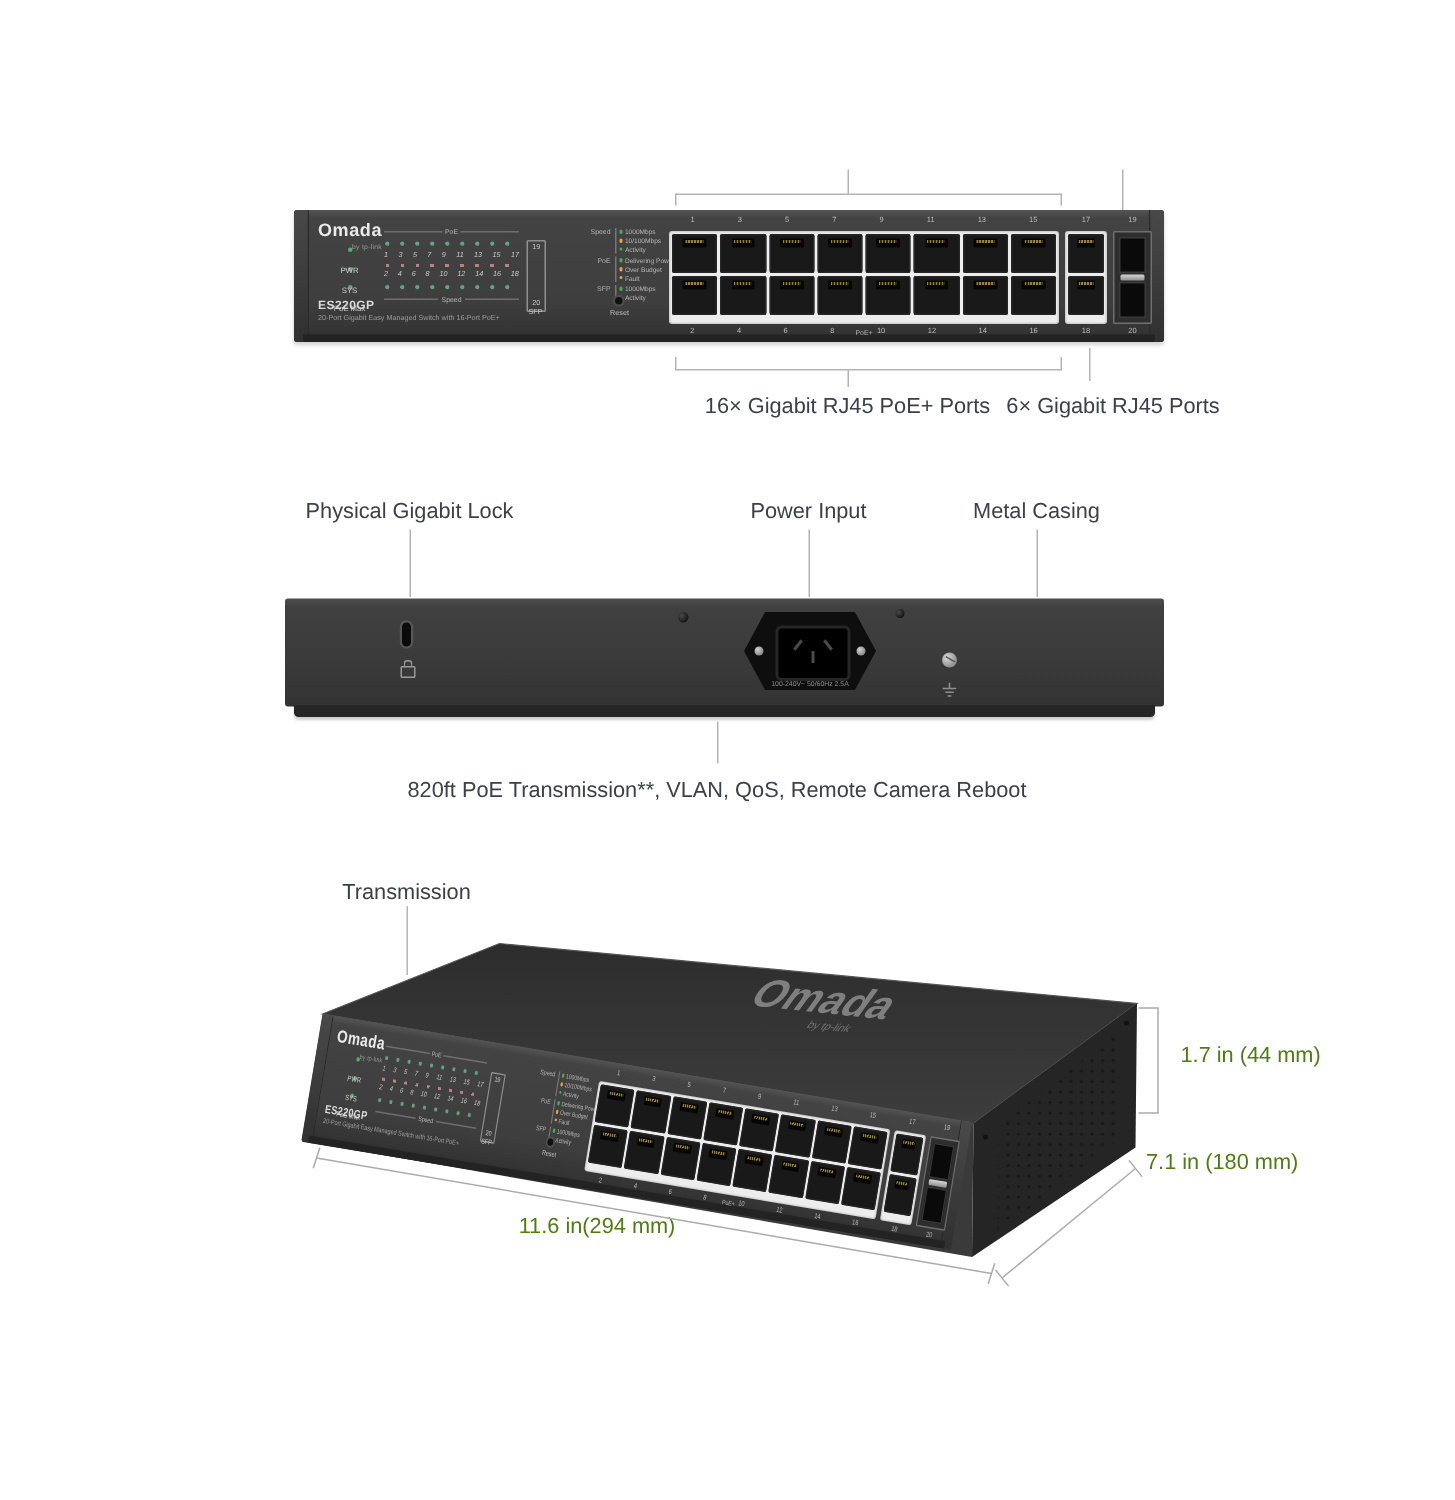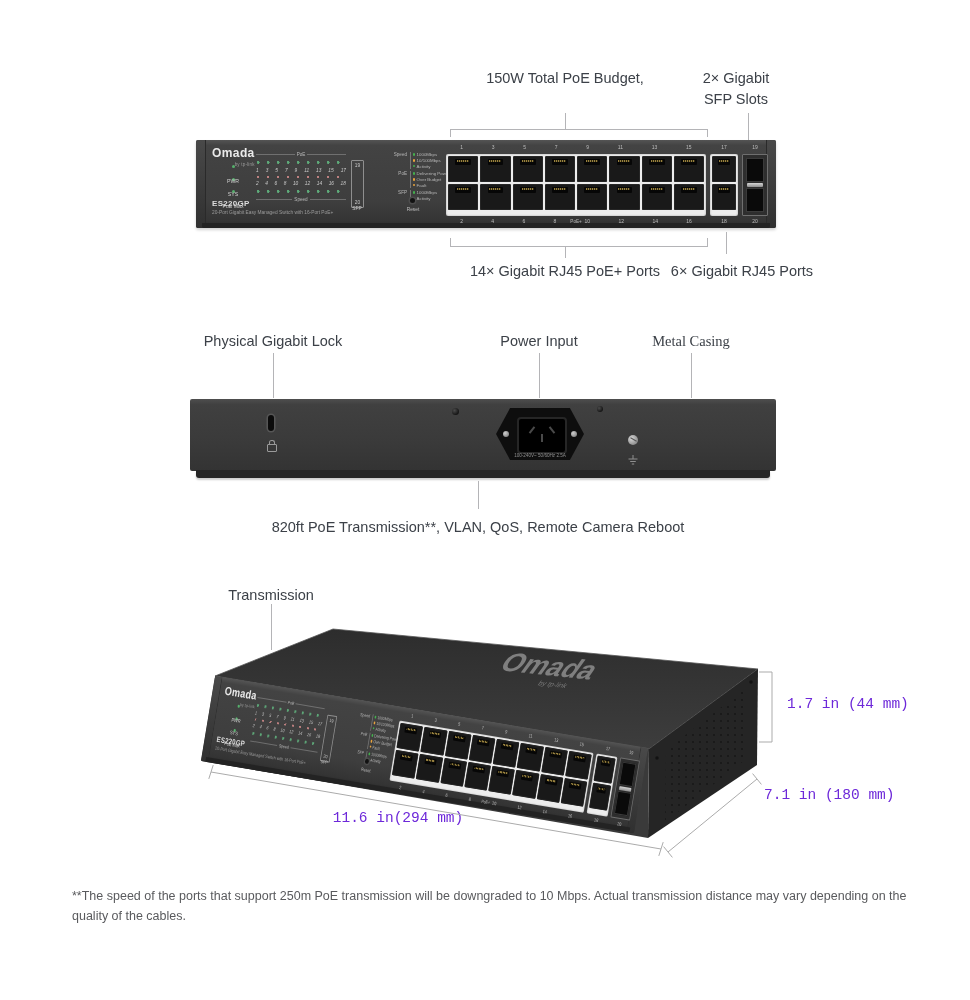--- a/index.html
+++ b/index.html
@@ -85,35 +85,30 @@
   .pin.c{left:22px;top:15px;}
   .rating{position:absolute;left:296px;top:54px;width:108px;text-align:center;font-size:4.6px;color:#8f8f8f;white-space:nowrap;}
   .gscrew{position:absolute;left:438px;top:36px;width:10px;height:10px;border-radius:50%;background:radial-gradient(circle at 35% 35%,#d8d8d8,#8a8a8a 75%);}
   .gscrew::before{content:"";position:absolute;left:1.5px;top:4.2px;width:7px;height:1.2px;background:#555;transform:rotate(30deg);}
   .gndsym{position:absolute;left:437px;top:56px;}
 
   
   #iso-svg{position:absolute;left:180px;top:600px;z-index:1;}
   #iso-face{position:absolute;left:215px;top:676px;width:0;height:0;transform:rotate(9.45deg);transform-origin:0 0;z-index:3;}
   .clone3d{position:absolute !important;left:0 !important;top:0 !important;transform:scale(0.757,0.98);transform-origin:0 0;box-shadow:none;}
-  .dimlabel{position:absolute;font-size:14.5px;color:#6d28d9;font-family:Liberation Mono, monospace;}
+  .dimlabel{position:absolute;font-size:14.5px;color:#4d7c0f;}
 
   .footnote{position:absolute;left:72px;top:886px;width:838px;font-size:12.5px;line-height:1.6;color:#595a5d;}
 </style>
 </head>
 <body>
 
 <div class="canvas">
 
   <div class="callout" style="left:440px;top:68px;width:250px;">
-    <div>150W Total PoE Budget,</div>
-  </div>
-  <div class="callout" style="left:688px;top:68px;width:96px;">
-    <div>2× Gigabit</div>
-    <div>SFP Slots</div>
   </div>
   <div class="vline" style="left:565px;top:113px;height:16px;"></div>
   <div class="hline" style="left:450px;top:129px;width:258px;"></div>
   <div class="vline" style="left:450px;top:129px;height:8px;"></div>
   <div class="vline" style="left:707px;top:129px;height:8px;"></div>
   <div class="vline" style="left:748px;top:113px;height:35px;"></div>
 
   <div class="switch-front" id="front-panel">
     <div class="ear l"></div>
     <div class="ear r"></div>
@@ -272,26 +267,26 @@
       <div class="sfpbar"></div>
       <div class="sfpslot b"></div>
     </div>
   </div>
 
   <div class="hline" style="left:450px;top:246px;width:258px;"></div>
   <div class="vline" style="left:450px;top:238px;height:8px;"></div>
   <div class="vline" style="left:707px;top:238px;height:8px;"></div>
   <div class="vline" style="left:565px;top:246px;height:12px;"></div>
   <div class="vline" style="left:726px;top:232px;height:22px;"></div>
-  <div class="callout" style="left:440px;top:261px;width:250px;">14× Gigabit RJ45 PoE+ Ports</div>
+  <div class="callout" style="left:440px;top:261px;width:250px;">16× Gigabit RJ45 PoE+ Ports</div>
   <div class="callout" style="left:652px;top:261px;width:180px;">6× Gigabit RJ45 Ports</div>
 
   <div class="callout" style="left:188px;top:331px;width:170px;">Physical Gigabit Lock</div>
   <div class="callout" style="left:464px;top:331px;width:150px;">Power Input</div>
-  <div class="callout" style="left:616px;top:331px;width:150px;font-family:Liberation Serif, serif;">Metal Casing</div>
+  <div class="callout" style="left:616px;top:331px;width:150px;">Metal Casing</div>
   <div class="vline" style="left:273px;top:353px;height:45px;"></div>
   <div class="vline" style="left:539px;top:353px;height:45px;"></div>
   <div class="vline" style="left:691px;top:353px;height:45px;"></div>
 
   <div class="switch-back">
     <div class="kslot"></div>
     <div class="lockicon"></div>
     <div class="screw" style="left:262px;top:9px;"></div>
     <div class="screw" style="left:407px;top:7px;width:6px;height:6px;"></div>
     <div class="powerhouse">
@@ -507,16 +502,15 @@
     <div class="sfpcage">
       <div class="sfpslot t"></div>
       <div class="sfpbar"></div>
       <div class="sfpslot b"></div>
     </div>
   </div>
     </div>
 
   <div class="dimlabel" style="left:787px;top:696px;">1.7 in (44 mm)</div>
   <div class="dimlabel" style="left:318px;top:810px;width:160px;text-align:center;">11.6 in(294 mm)</div>
-  <div class="dimlabel" style="left:764px;top:787px;">7.1 in (180 mm)</div>
-
-  <div class="footnote">**The speed of the ports that support 250m PoE transmission will be downgraded to 10 Mbps. Actual transmission distance may vary depending on the quality of the cables.</div>
+  <div class="dimlabel" style="left:764px;top:767px;">7.1 in (180 mm)</div>
+
 </div>
 
 </body></html>

